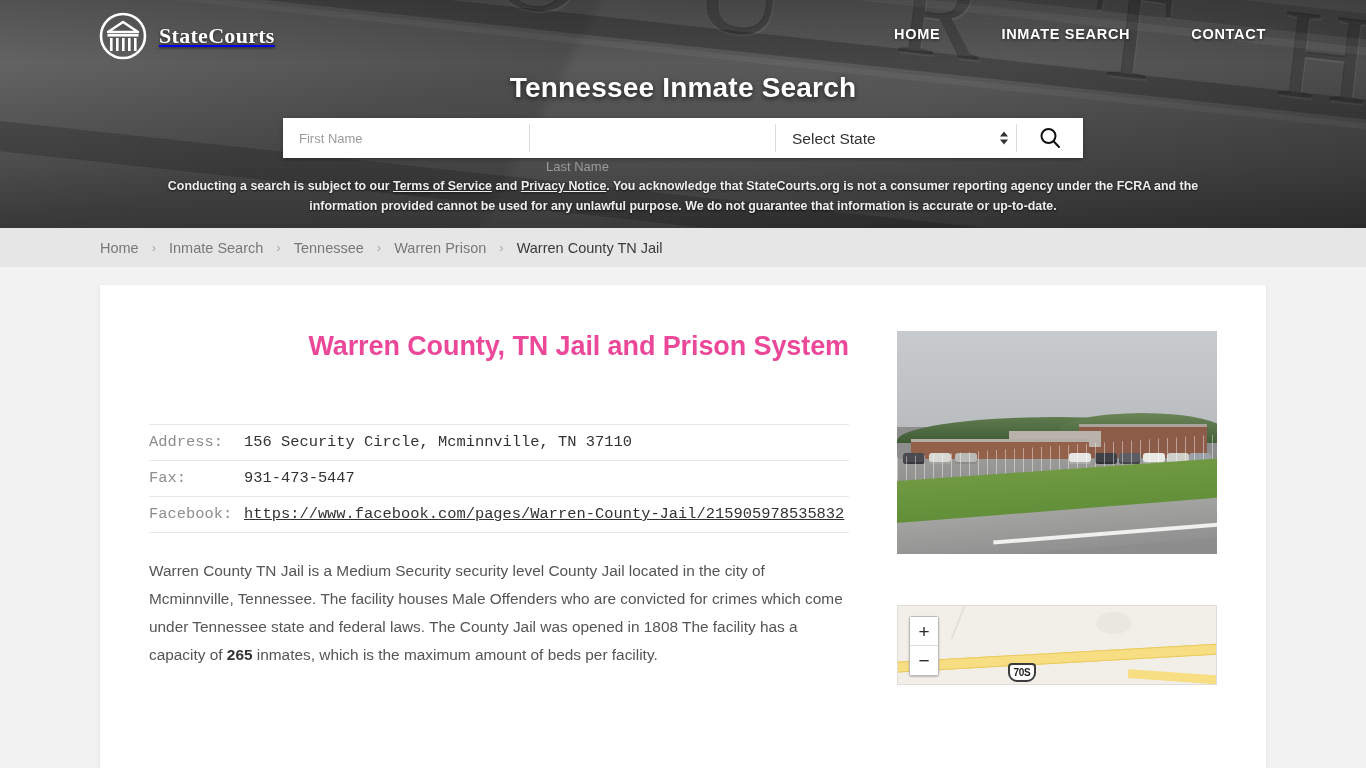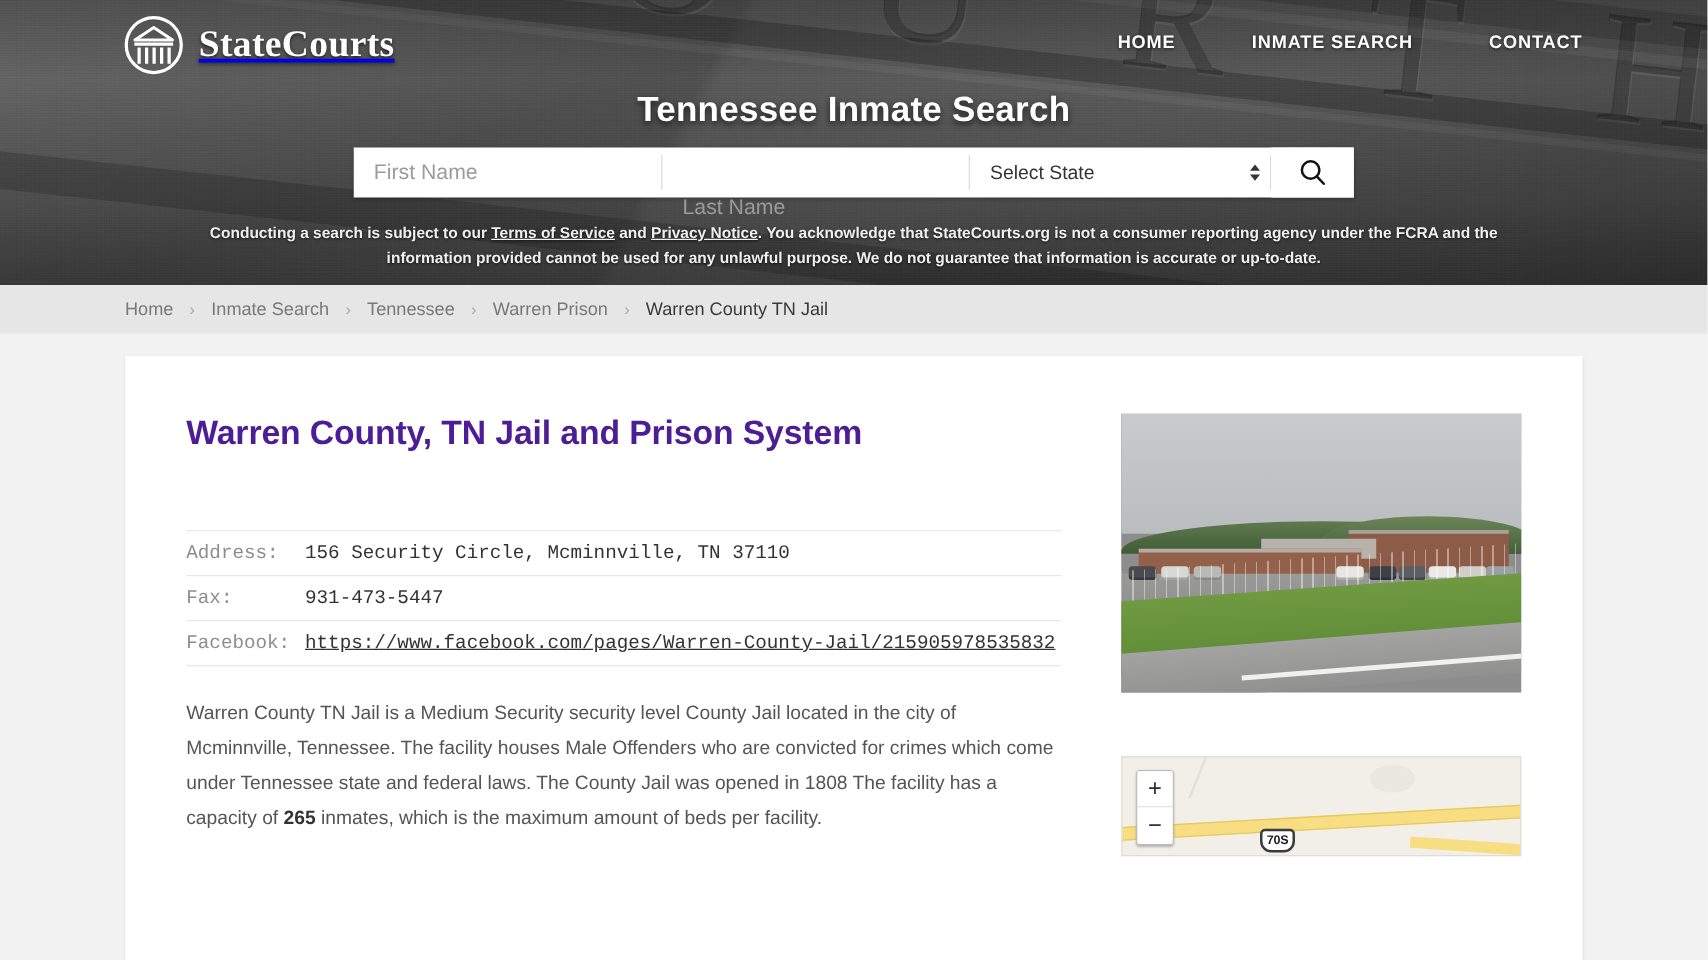--- a/index.html
+++ b/index.html
@@ -69,21 +69,21 @@
 
   
   .brand {
     position: absolute; left: 98px; top: 11px;
     display: flex; align-items: center; gap: 11px;
   }
   .brand-mark { width: 50px; height: 50px; display: block; }
   .brand-name {
     color: #fff;
     font-family: "Liberation Serif", serif;
-    font-size: 30px;
+    font-size: 22px;
     font-weight: 700;
     letter-spacing: .3px;
     text-shadow: 0 1px 3px rgba(0,0,0,.6);
   }
 
   
   .nav {
     position: absolute; right: 100px; top: 26px;
     display: flex; align-items: center; gap: 61px;
   }
@@ -110,21 +110,21 @@
     width: 800px; height: 40px;
     background: #fff;
     display: flex; align-items: stretch;
     box-shadow: 0 1px 4px rgba(0,0,0,.35);
   }
   .searchbar input {
     border: 0; outline: 0;
     height: 100%;
     padding: 0 16px;
     font-family: "Liberation Sans", sans-serif;
-    font-size: 17px;
+    font-size: 13px;
     color: #333;
     background: transparent;
   }
   .searchbar input::placeholder { color: #9b9b9b; }
   .fld-first { width: 246px; }
   .fld-last  { width: 245px; margin-top: 28px; }
   .vdiv { width: 1px; background: #dcdcdc; margin: 6px 0; }
   .state-wrap {
     position: relative;
     width: 240px;
@@ -202,22 +202,23 @@
     box-shadow: 0 1px 3px rgba(0,0,0,.09);
   }
   .card-inner { padding: 46px 49px 0; display: flex; }
   .col-left { width: 700px; }
   .col-right { width: 320px; margin-left: 48px; }
 
   h1.page-title {
     margin: 0 0 62px;
     font-size: 27px;
     font-weight: 700;
-    color: #4c1d95;
+    color: #ec4899;
     letter-spacing: -.1px;
+    text-align: right;
   }
 
   table.facts { width: 700px; border-collapse: collapse; }
   table.facts td {
     padding: 8px 0 9px;
     border-bottom: 1px solid #e8e8e8;
     font-size: 15.4px;
     vertical-align: top;
     font-family: Liberation Mono, monospace;
   }

